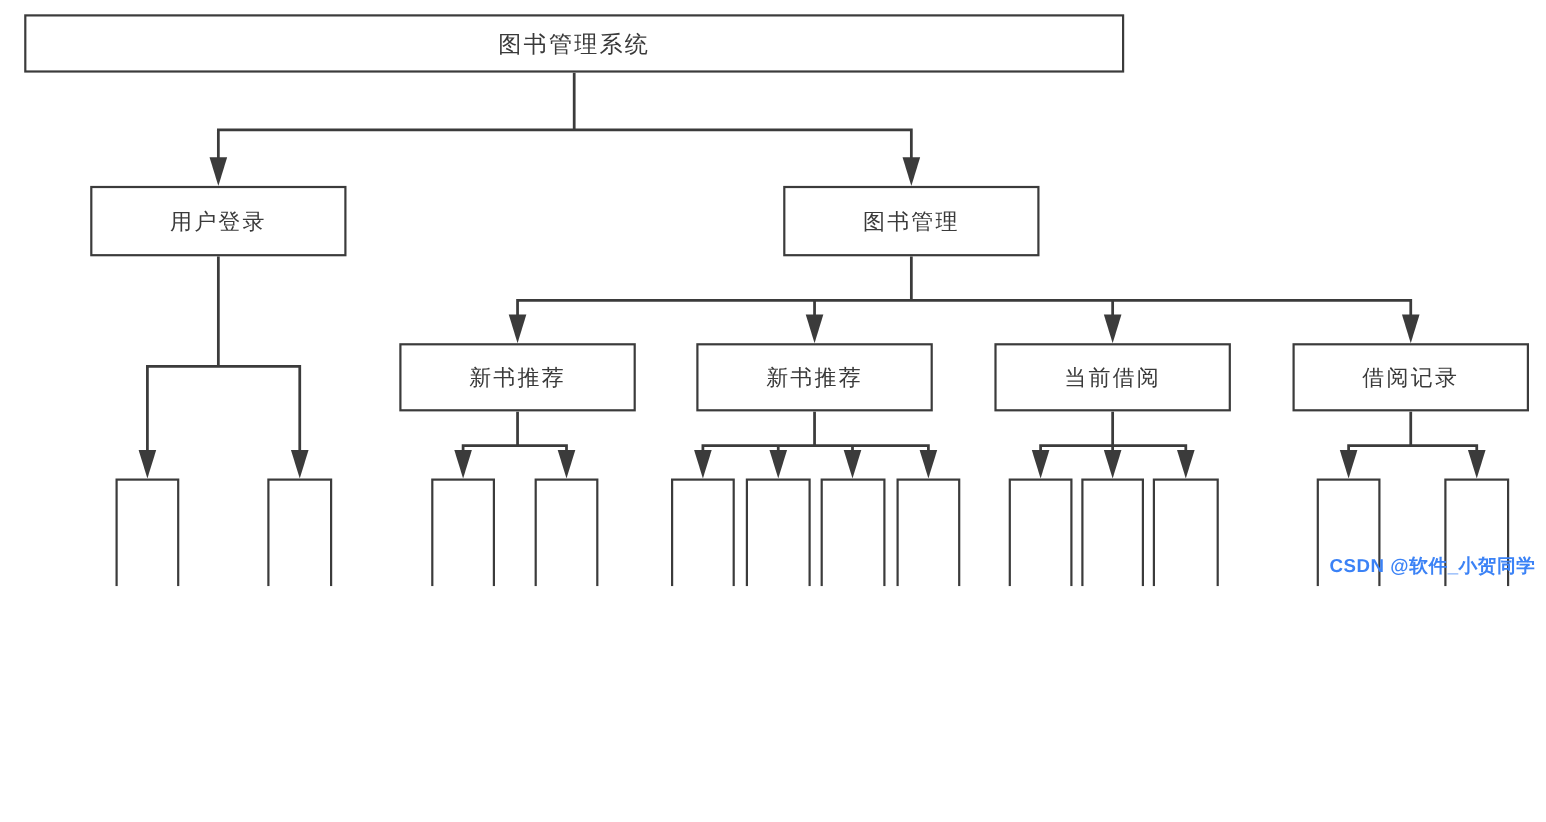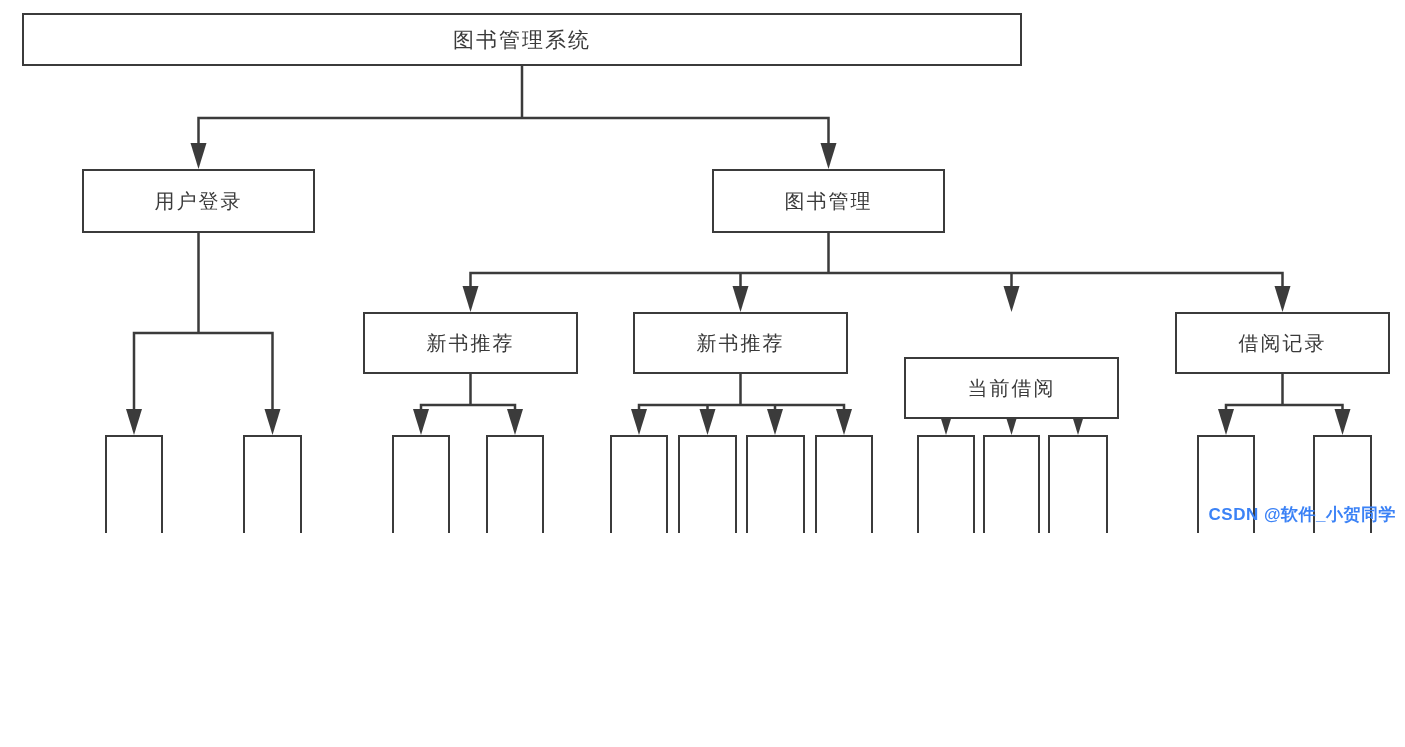--- a/index.html
+++ b/index.html
@@ -86,21 +86,21 @@
   <div class="box" style="left:712px; top:169px; width:233px; height:64px;">
     <span class="h-label">图书管理</span>
   </div>
 
   <div class="box" style="left:363px; top:312px; width:215px; height:62px;">
     <span class="h-label">新书推荐</span>
   </div>
   <div class="box" style="left:633px; top:312px; width:215px; height:62px;">
     <span class="h-label">新书推荐</span>
   </div>
-  <div class="box" style="left:904px; top:312px; width:215px; height:62px;margin-top:45px;">
+  <div class="box" style="left:904px; top:312px; width:215px; height:62px;">
     <span class="h-label">当前借阅</span>
   </div>
   <div class="box" style="left:1175px; top:312px; width:215px; height:62px;">
     <span class="h-label">借阅记录</span>
   </div>
 
   <div class="box leaf" style="left:105px; top:435px; width:58px; height:298px;">
     <span class="v-label">用户登录</span>
   </div>
   <div class="box leaf" style="left:243px; top:435px; width:59px; height:298px;">

